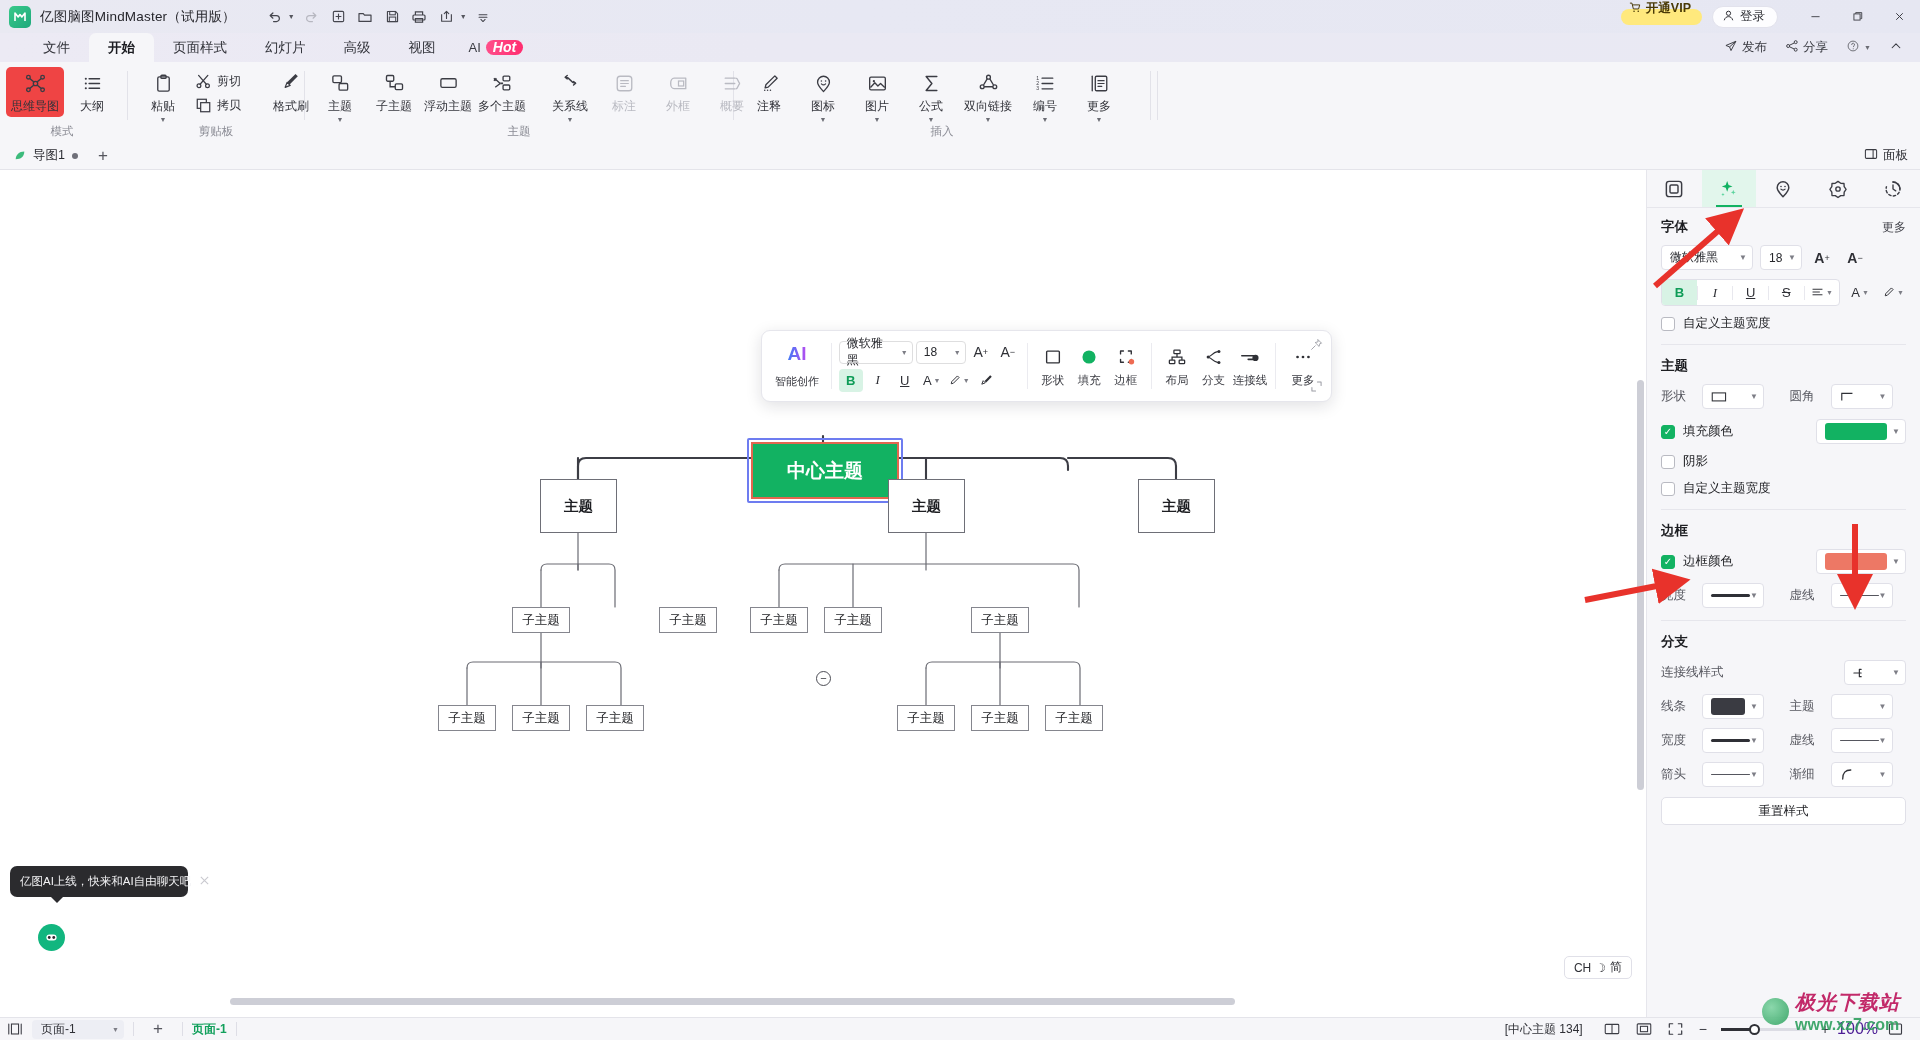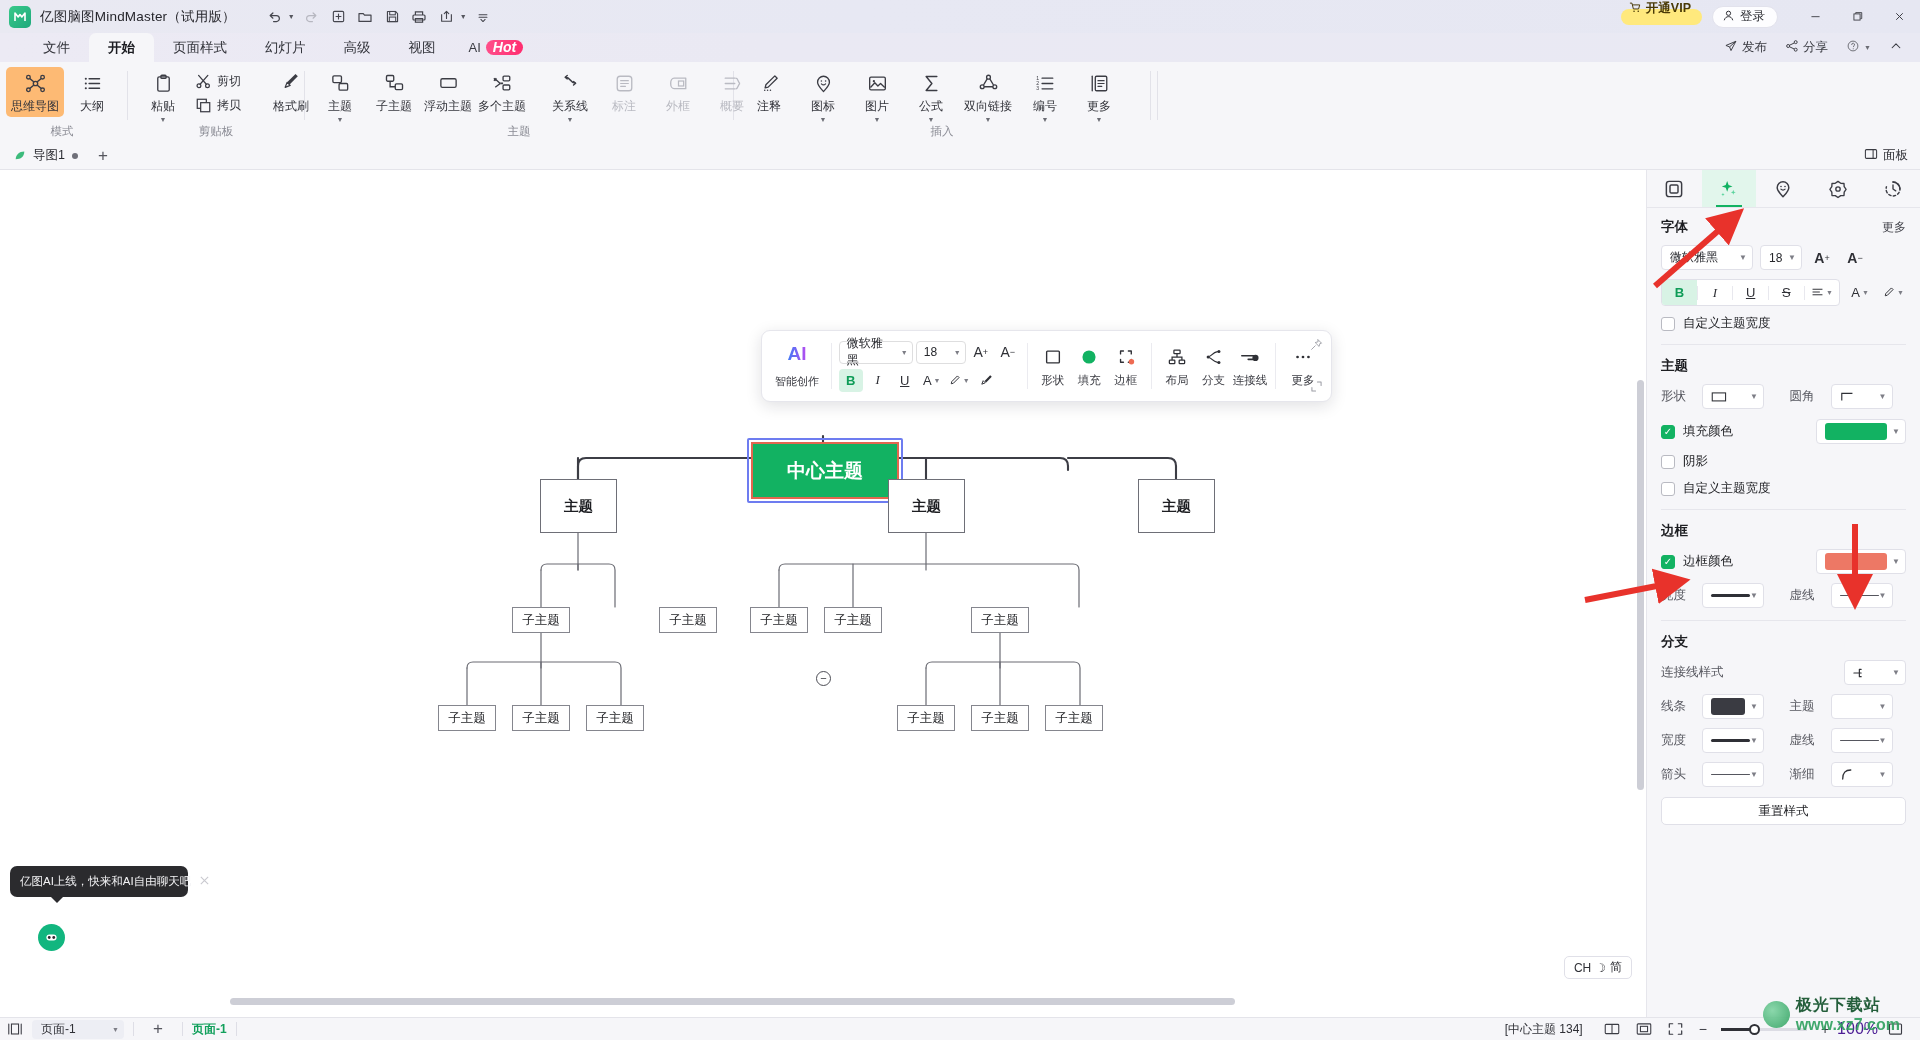--- a/index.html
+++ b/index.html
@@ -93,21 +93,21 @@
   .rgroup-title {
     text-align: center; font-size: 11.5px; color: #8a8b94;
     position: absolute; bottom: 3px; left: 0; right: 0;
   }
   .rsep { width: 1px; background: #e2e2e9; margin: 9px 3px 22px 3px; }
 
   .ritem {
     display: flex; flex-direction: column; align-items: center;
     min-width: 52px; padding: 4px 5px 2px; border-radius: 5px; cursor: default;
   }
-  .ritem.selected { background: #fdba74; }
+  .ritem.selected { background: #ef4444; }
   .ritem .ic { height: 24px; display: flex; align-items: center; justify-content: center; color: #3b3c44; }
   .ritem .lb { font-size: 12px; color: #33343b; margin-top: 3px; white-space: nowrap; }
   .ritem .dd { font-size: 7px; color: #6b6c74; line-height: 7px; margin-top: 1px; }
   .ritem.disabled .ic, .ritem.disabled .lb { color: #b9bac2; }
 
   .ritem-h {
     display: flex; align-items: center; gap: 5px; padding: 3px 7px 3px 4px;
     border-radius: 5px; min-width: 72px;
   }
   .ritem-h .ic { color: #3b3c44; display:flex; align-items:center; }
@@ -312,21 +312,21 @@
   .zoomtrack { width: 86px; height: 3px; background: #dcdce4; position: relative; margin: 0 8px; }
   .zoomfill { position:absolute; left:0; top:0; height:3px; background:#2f3036; width:34px; }
   .zoomknob {
     position: absolute; left: 28px; top: -4px; width: 11px; height: 11px;
     border-radius: 50%; background: #fff; border: 2px solid #2f3036;
   }
   .wm {
     position: absolute; right: 14px; bottom: 2px; display: flex; align-items: center; gap: 6px;
     pointer-events: none;
   }
-  .wm-main { color: #14532d; font-size: 16px; font-weight: 700; letter-spacing: 1px; opacity: .92; }
+  .wm-main { color: #be185d; font-size: 20px; font-weight: 700; letter-spacing: 1px; opacity: .92; font-style: italic; }
   .wm-sub { color: #2ea05e; font-size: 16px; font-weight: 700; opacity: .9; }
   .wm-circle {
     width: 27px; height: 27px; border-radius: 50%;
     background: radial-gradient(circle at 35% 35%, #7fd4a3, #2ea05e);
     opacity: .9;
   }
   
   .arrow-layer { position: absolute; inset: 0; pointer-events: none; }
 </style>
 </head>

